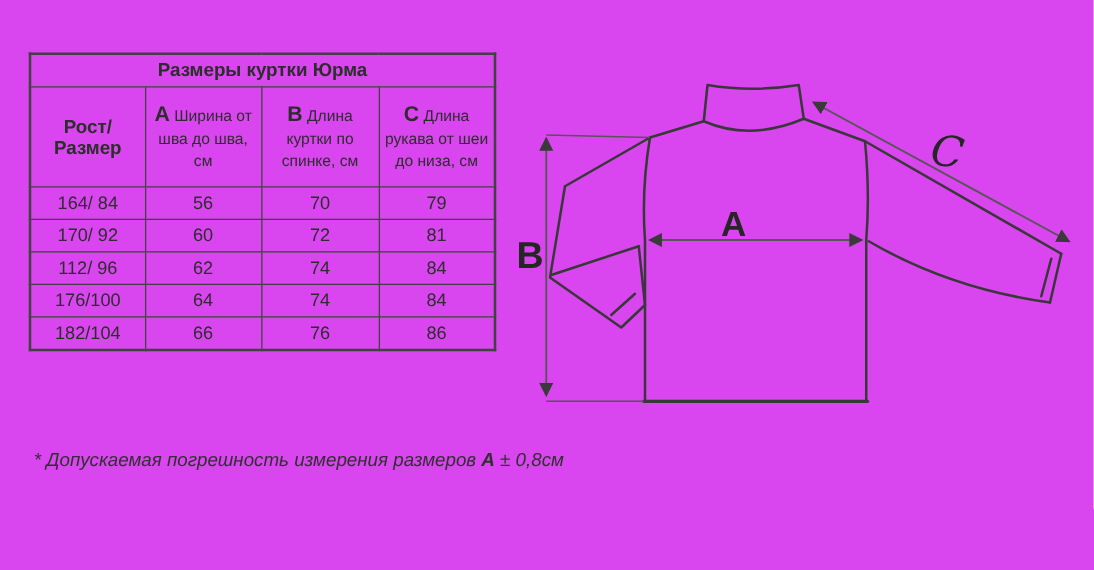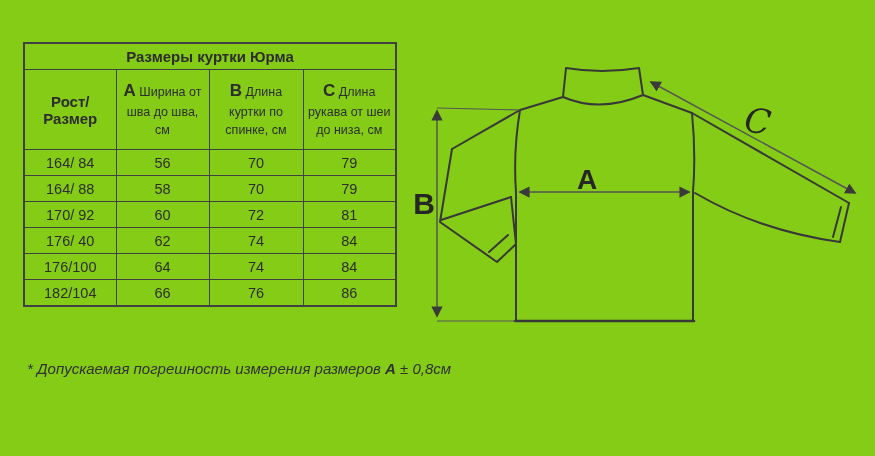--- a/index.html
+++ b/index.html
@@ -1,17 +1,17 @@
 <!DOCTYPE html>
 <html><head>
 <meta charset="utf-8">
 <style>
   html,body{margin:0;padding:0;background:#fff;}
   .page{
-    position:relative;width:875px;height:456px;background:#84cc16;overflow:hidden;
+    position:relative;width:875px;height:456px;background:#d946ef;overflow:hidden;
     font-family:"Liberation Sans","DejaVu Sans",sans-serif;color:#2d2d2d;
   }
   
   .size-table-wrap{position:absolute;left:23px;top:42px;}
   table.size-table{
     border-collapse:collapse;table-layout:fixed;width:372px;
     border:2px solid #414141;
   }
   table.size-table td,table.size-table th{
     border:1.5px solid #414141;text-align:center;vertical-align:middle;
@@ -56,33 +56,27 @@
         <td><span class="hdr-desc"><span class="hdr-letter">B</span> <span>Длина куртки по спинке, см</span></span></td>
         <td><span class="hdr-desc"><span class="hdr-letter">C</span> <span>Длина рукава от  шеи до низа, см</span></span></td>
       </tr>
       <tr class="body-row">
         <td>164/ 84</td>
         <td>56</td>
         <td>70</td>
         <td>79</td>
       </tr>
       <tr class="body-row">
-        <td>164/ 88</td>
-        <td>58</td>
-        <td>70</td>
-        <td>79</td>
-      </tr>
-      <tr class="body-row">
         <td>170/ 92</td>
         <td>60</td>
         <td>72</td>
         <td>81</td>
       </tr>
       <tr class="body-row">
-        <td>176/ 40</td>
+        <td>112/ 96</td>
         <td>62</td>
         <td>74</td>
         <td>84</td>
       </tr>
       <tr class="body-row">
         <td>176/100</td>
         <td>64</td>
         <td>74</td>
         <td>84</td>
       </tr>

